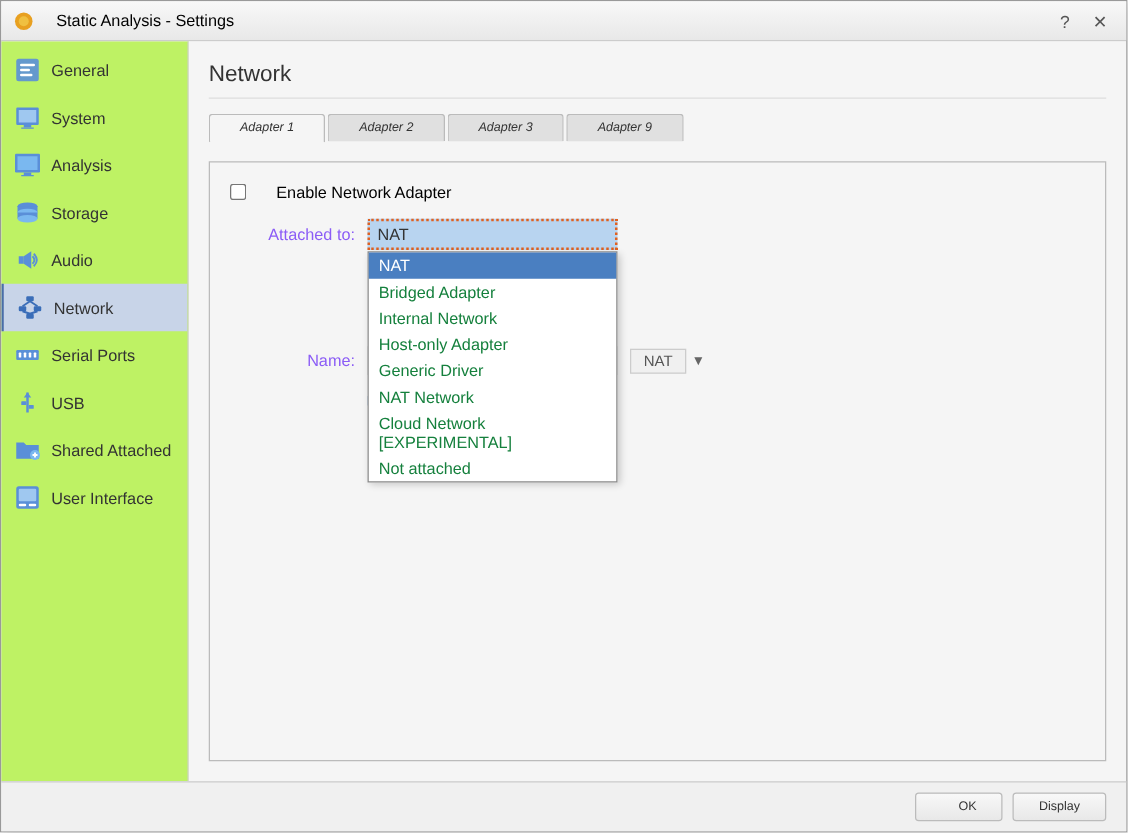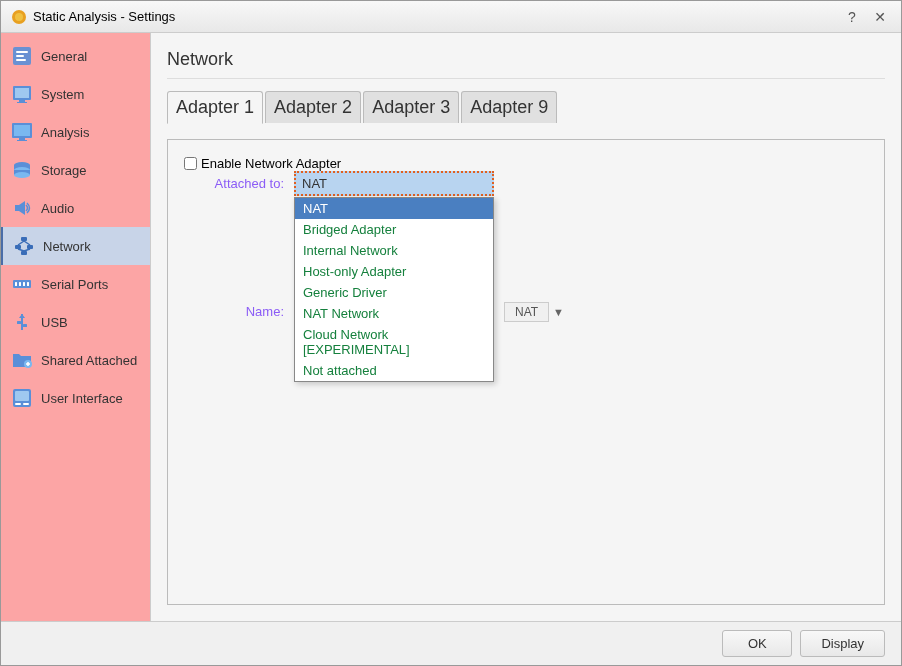--- a/index.html
+++ b/index.html
@@ -31,21 +31,21 @@
       padding: 6px 10px;
       display: flex;
       align-items: center;
       justify-content: space-between;
       height: 32px;
     }
 
     .title-bar-left {
       display: flex;
       align-items: center;
-      gap: 6px;
+      gap: 18px;
     }
 
     .title-bar-icon {
       width: 16px;
       height: 16px;
     }
 
     .title-bar-controls {
       display: flex;
       align-items: center;
@@ -68,21 +68,21 @@
 
     .window-body {
       display: flex;
       flex: 1;
       overflow: hidden;
     }
 
     
     .sidebar {
       width: 150px;
-      background: #fca5a5;
+      background: #bef264;
       border-right: 1px solid #ccc;
       padding: 4px 0;
       overflow-y: auto;
     }
 
     .sidebar-item {
       display: flex;
       align-items: center;
       gap: 8px;
       padding: 8px 10px;
@@ -118,28 +118,29 @@
     }
 
     
     .tabs {
       display: flex;
       gap: 2px;
       margin-bottom: 16px;
     }
 
     .tab {
-      padding: 5px 8px;
+      padding: 5px 24px;
       background: #e0e0e0;
       border: 1px solid #bbb;
       border-bottom: none;
       cursor: pointer;
-      font-size: 18px;
+      font-size: 10px;
       color: #333;
       border-radius: 3px 3px 0 0;
+      font-style: italic;
     }
 
     .tab.active {
       background: #f5f5f5;
       border-bottom: 1px solid #f5f5f5;
       z-index: 1;
       margin-bottom: -1px;
     }
 
     .tab-content {
@@ -153,21 +154,22 @@
     
     .form-row {
       display: flex;
       align-items: center;
       margin-bottom: 12px;
     }
 
     .checkbox-row {
       display: flex;
       align-items: center;
-      gap: 4px;
+      gap: 24px;
+      margin-bottom: 14px;
     }
 
     .form-label {
       text-align: right;
       width: 100px;
       margin-right: 10px;
       color: #8b5cf6;
       flex-shrink: 0;
     }
 
@@ -250,27 +252,28 @@
       justify-content: flex-end;
       align-items: center;
       padding: 8px 16px;
       gap: 8px;
       border-top: 1px solid #ccc;
       background: #f0f0f0;
     }
 
     .btn {
       padding: 5px 20px;
-      font-size: 13px;
+      font-size: 10px;
       cursor: pointer;
       border: 1px solid #bbb;
       background: linear-gradient(to bottom, #f8f8f8, #e8e8e8);
       color: #333;
       border-radius: 3px;
       min-width: 70px;
+      text-align: right;
     }
 
     
     .icon-svg {
       width: 22px;
       height: 22px;
     }
 
     .relative-wrapper {
       position: relative;
@@ -446,21 +449,21 @@
               <div class="dropdown-item">Internal Network</div>
               <div class="dropdown-item">Host-only Adapter</div>
               <div class="dropdown-item">Generic Driver</div>
               <div class="dropdown-item">NAT Network</div>
               <div class="dropdown-item">Cloud Network [EXPERIMENTAL]</div>
               <div class="dropdown-item">Not attached</div>
             </div>
           </div>
         </div>
 
-        <div class="name-row" style="margin-top: 104px; margin-left: 0;">
+        <div class="name-row" style="margin-top: 77px; margin-left: 0;">
           <span class="form-label">Name:</span>
           <input class="name-input" type="text" style="width: 200px;">
           <span class="name-suffix" style="margin-left:10px; padding: 2px 10px; background:#f0f0f0; border:1px solid #ccc; font-size:12px;">NAT</span>
 
           <span style="margin-left:4px; color:#666; font-size:11px;">▼</span>
         </div>
 
         <div class="advanced-row" style="margin-left: 110px; margin-top: 8px;">
           <span class="advanced-arrow">▶</span>
           <span>Advanced</span>

